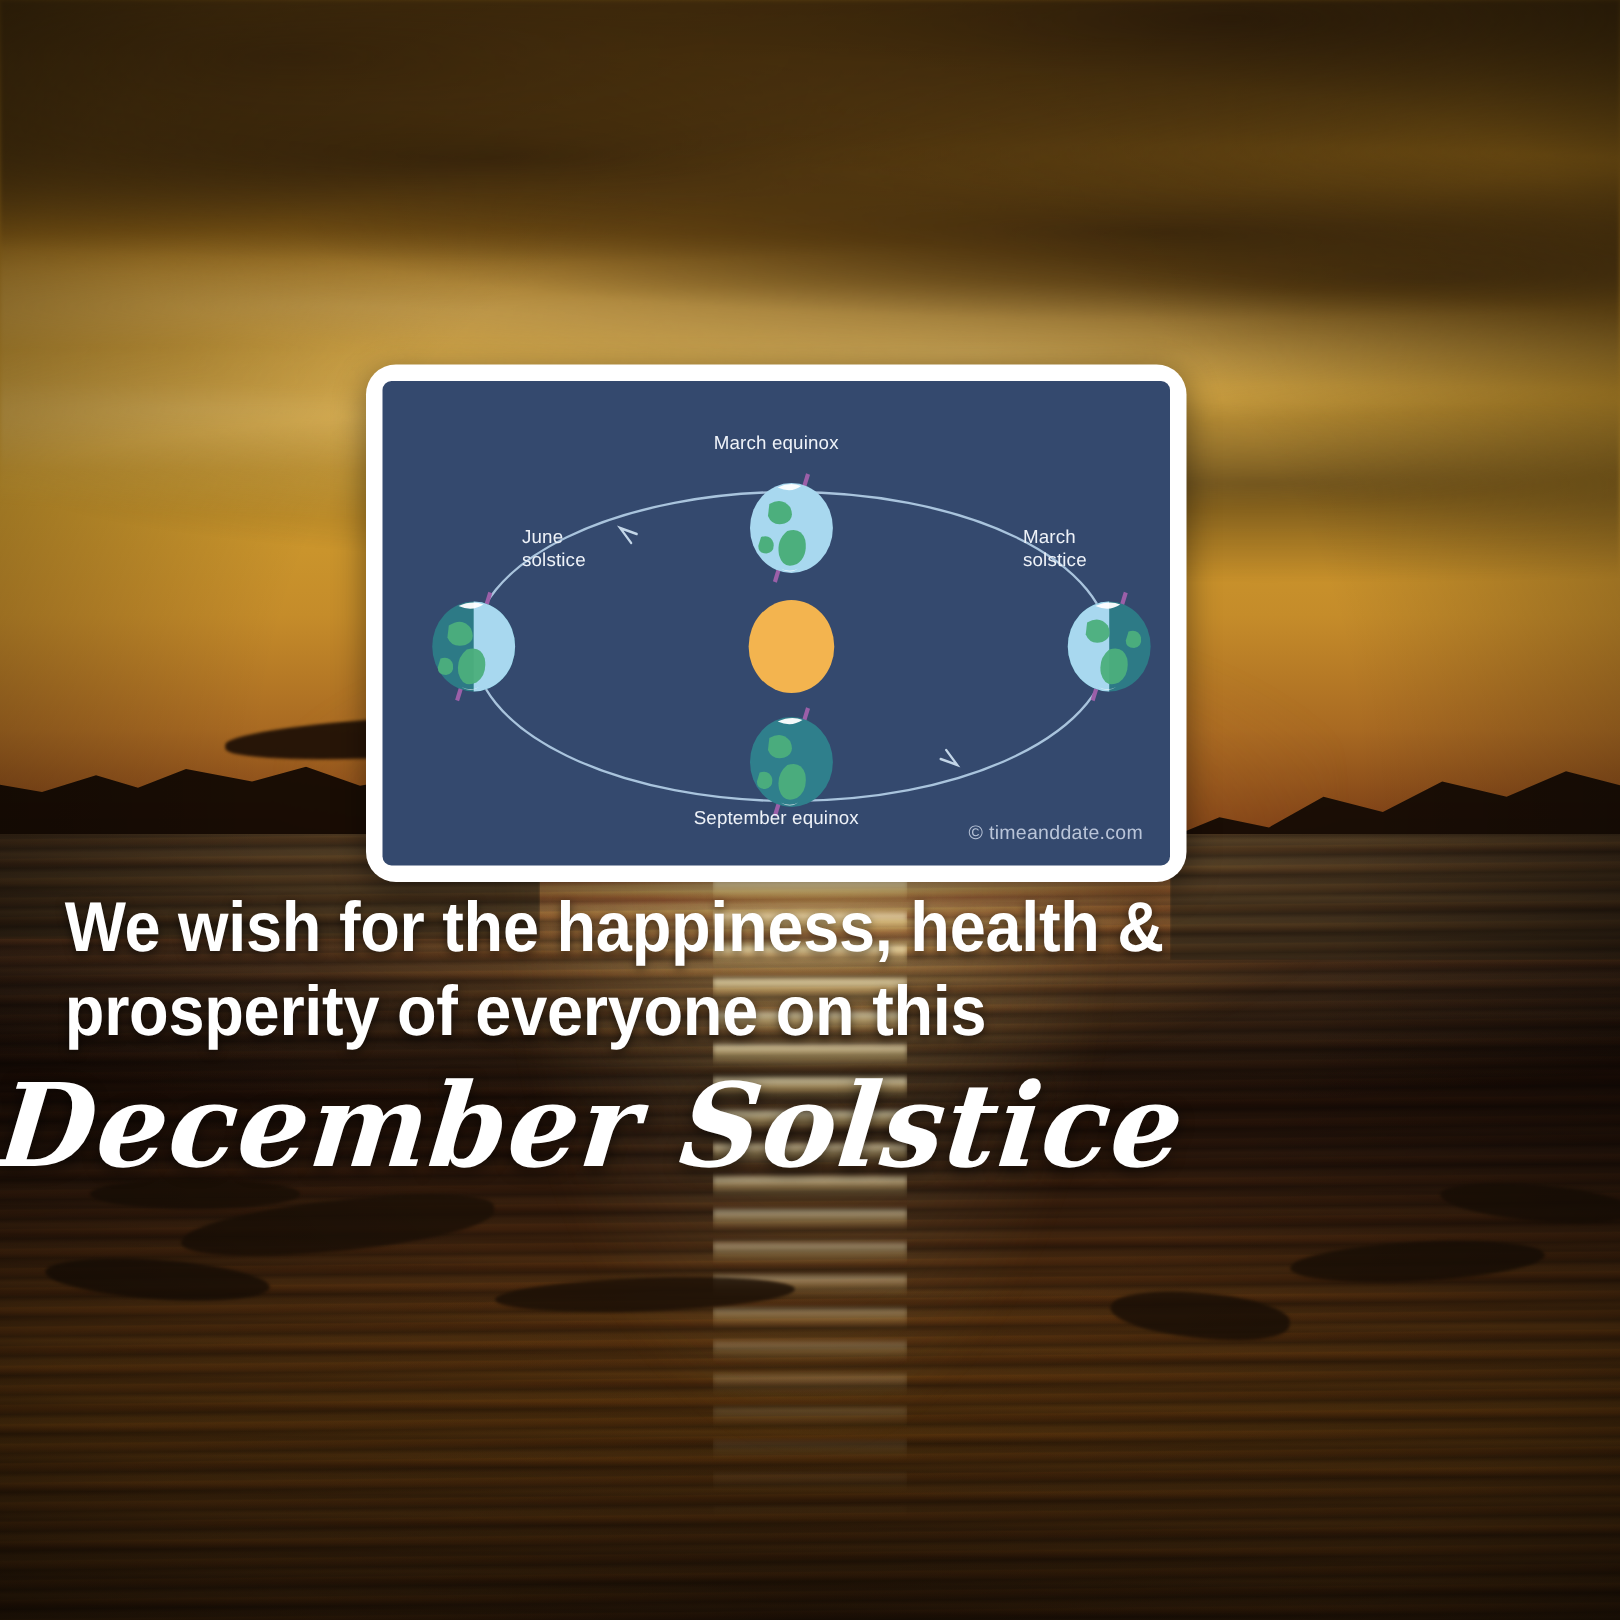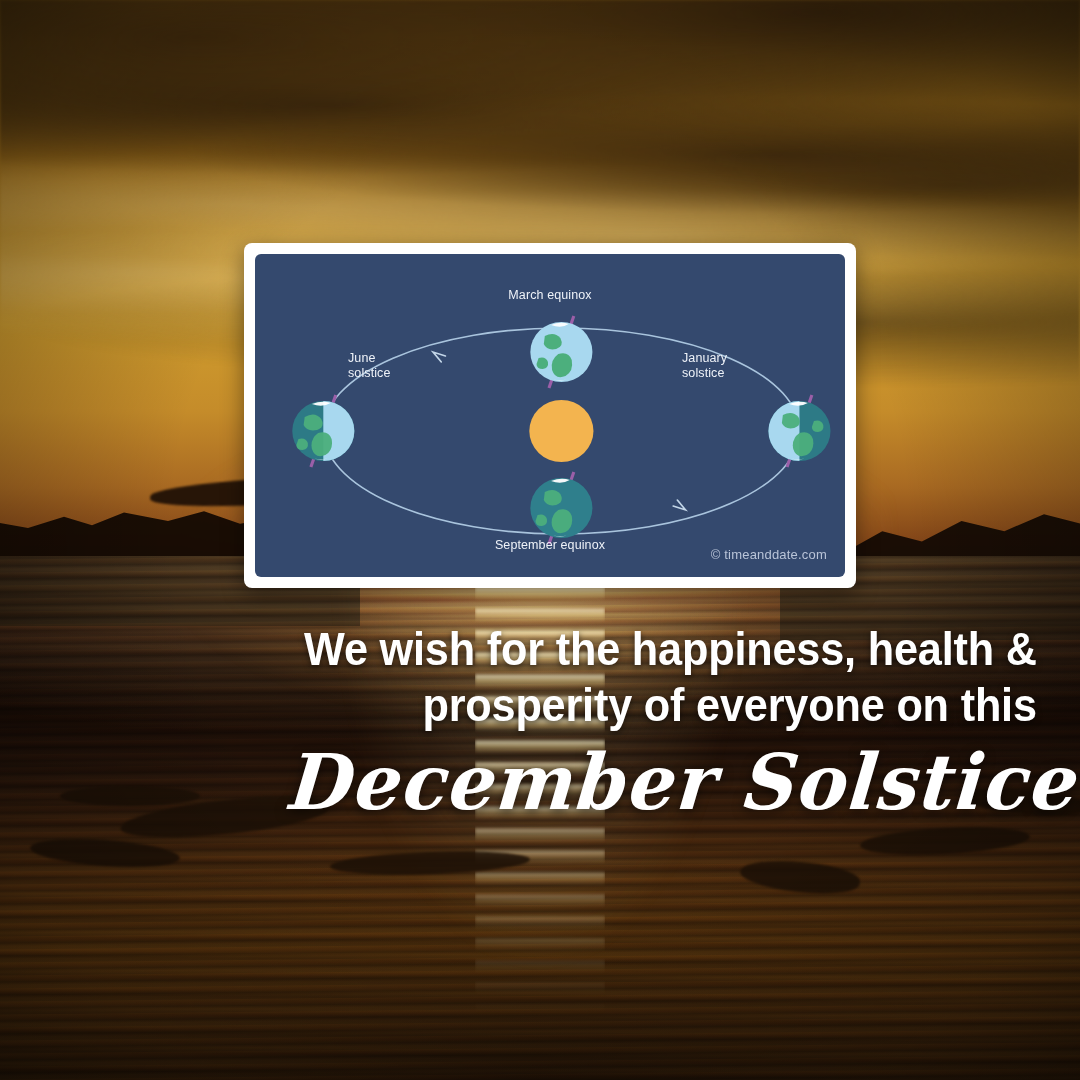--- a/index.html
+++ b/index.html
@@ -157,23 +157,23 @@
   .vignette {
     position:absolute; inset:0;
     background:radial-gradient(ellipse at 50% 48%,
       rgba(0,0,0,0) 48%, rgba(0,0,0,.30) 82%, rgba(0,0,0,.55) 100%);
     pointer-events:none;
   }
 
   
   #card {
     position:absolute;
-    left:244px; top:243px; width:612px; height:345px;
+    left:244px; top:243px; width:547px; height:345px;
     background:#ffffff;
-    border-radius:8px;
+    border-radius:20px;
     padding:11px;
     box-shadow:0 6px 22px rgba(0,0,0,.45);
   }
   #card-inner {
     position:relative;
     width:100%; height:100%;
     background:#34496e;
     border-radius:6px;
     overflow:hidden;
   }
@@ -190,22 +190,22 @@
   #lbl-december  { left:427px; top:97px;  text-align:left; }
   #lbl-september { left:0; right:0; bottom:24px; text-align:center; }
   #credit {
     position:absolute; right:18px; bottom:15px;
     color:#b9c4d8; font-size:13px; letter-spacing:.2px;
   }
   #orbit-svg { position:absolute; inset:0; width:100%; height:100%; }
 
   
   #greeting {
-    position:absolute; left:0; top:621px; width:1080px;
-    text-align:right;
+    position:absolute; left:0; top:590px; width:1080px;
+    text-align:left;
   }
   .line {
     color:#ffffff;
     font-family:"Liberation Sans Narrow","Liberation Sans", sans-serif;
     font-weight:700;
     font-size:47px;
     line-height:56px;
     letter-spacing:-.2px;
     text-shadow:0 2px 7px rgba(0,0,0,.55);
     transform:scaleX(.92);
@@ -319,21 +319,21 @@
             <path d="M-23 7 q7 -2 9 4 q1 6 -5 7 q-6 0 -6 -5 z"></path>
           </g>
           <path d="M-10 -27 q10 -4 18 -1 q-8 5 -18 1 z" fill="#ffffff" opacity=".95"></path>
           <path d="M-8 27 q7 3 13 0 q-6 4 -13 0 z" fill="#ffffff" opacity=".8"></path>
         </g>
       </svg>
 
       <div class="diag-label" id="lbl-march">March equinox</div>
       <div class="diag-label" id="lbl-june">June
 solstice</div>
-      <div class="diag-label" id="lbl-december">January
+      <div class="diag-label" id="lbl-december">March
 solstice</div>
       <div class="diag-label" id="lbl-september">September equinox</div>
       <div id="credit">© timeanddate.com</div>
     </div>
   </div>
 
   <div id="greeting">
     <div class="line">We wish for the happiness, health &amp;</div>
     <div class="line">prosperity of everyone on this</div>
     <div id="script">December Solstice</div>

